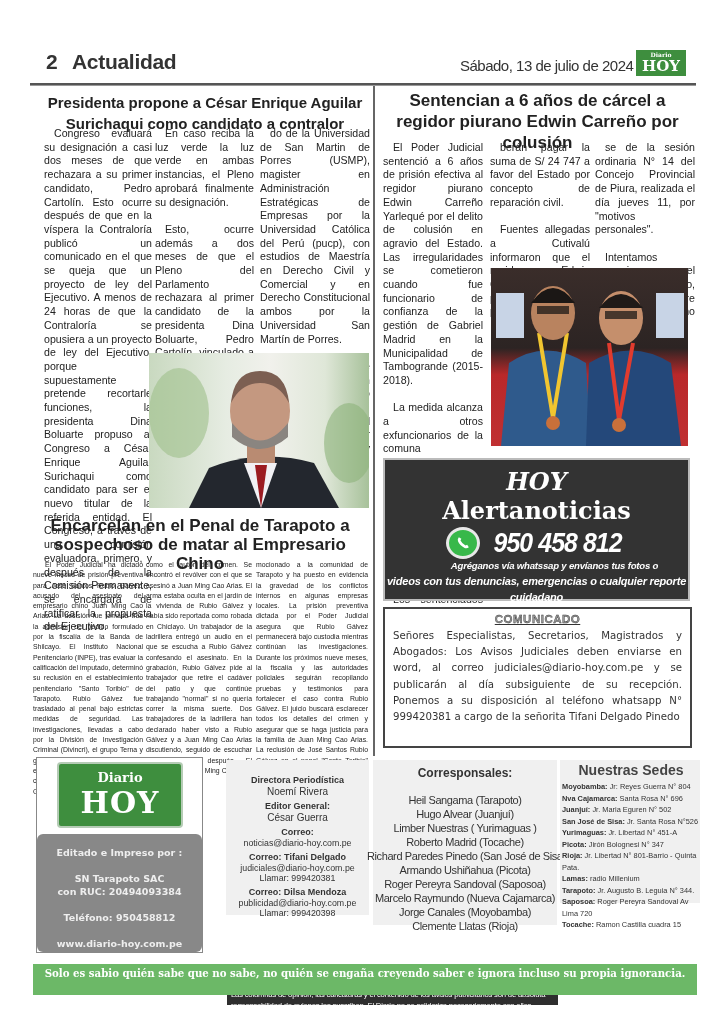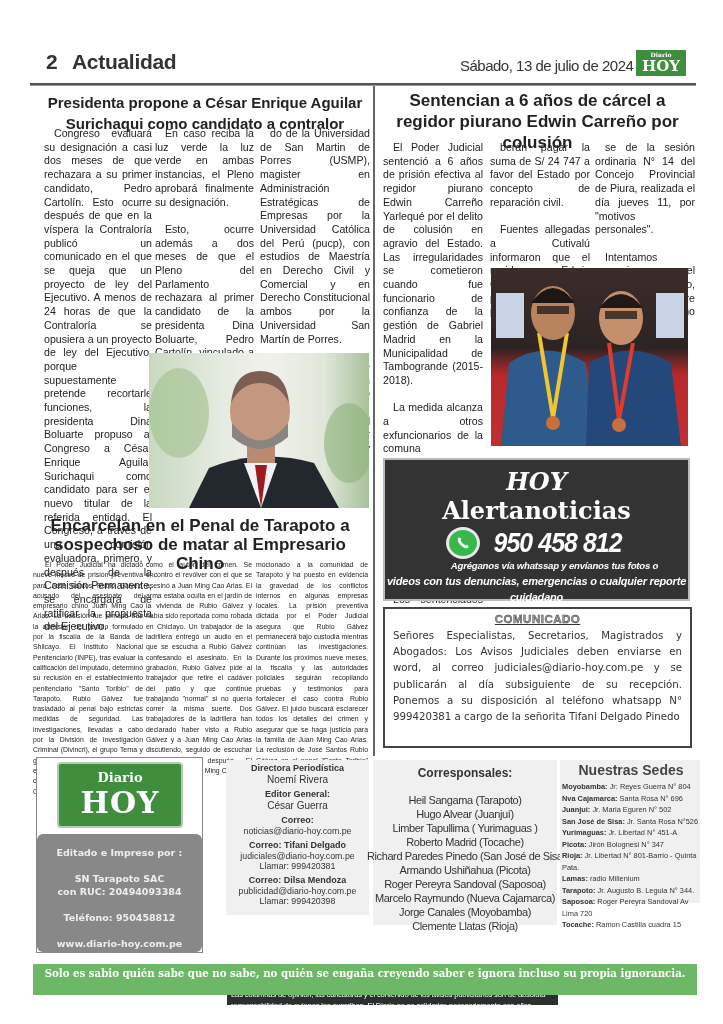--- a/index.html
+++ b/index.html
@@ -50,21 +50,21 @@
   .comm { left: 383px; top: 607px; width: 309px; height: 141px; border: 2px solid #444; background: #fff; padding: 4px 8px; }
   .comm .title { text-align: center; font-size: 11.5px; font-weight: bold; text-decoration: underline; color: #999; letter-spacing: 0.5px; -webkit-text-stroke: 0.4px #333; }
   .comm .body { font-family: "DejaVu Sans", sans-serif; font-size: 10.2px; line-height: 16.2px; text-align: justify; color: #333; margin-top: 3px; }
   .ftr-box { left: 36px; top: 757px; width: 167px; height: 196px; border: 1px solid #888; }
   .ftr-box .top { height: 76px; background: #fff; position: relative; }
   .ftr-box .bot { height: 118px; background: #888; color: #eee; text-align: center; font-family: "DejaVu Sans", sans-serif; font-weight: bold; font-size: 9.5px; line-height: 13px; padding-top: 12px; border-radius: 6px; }
   .lg { position: absolute; left: 20px; top: 4px; width: 126px; height: 66px; background: #3e8e3e; border: 2px solid #b5cbb5; border-radius: 4px; color: #fff; text-align: center; font-family: "DejaVu Serif", serif; font-weight: bold; }
   .lg .d { font-size: 13px; line-height: 16px; padding-top: 6px; display: block; }
   .lg .h { font-size: 30px; line-height: 34px; display: block; letter-spacing: 1px; }
 
-  .staff { left: 226px; top: 760px; width: 143px; height: 155px; background: #f0f0f0; text-align: center; font-size: 9px; line-height: 11px; color: #333; padding-top: 0; }
+  .staff { left: 226px; top: 760px; width: 143px; height: 155px; background: #f0f0f0; text-align: center; font-size: 9px; line-height: 11px; color: #333; padding-top: 12px; }
   .staff .lab { font-weight: bold; margin-top: 3px; }
   .staff .val { font-size: 10px; line-height: 12px; }
   .staff .sm { font-size: 8.8px; line-height: 10.5px; }
 
   .corr { left: 373px; top: 760px; width: 184px; height: 165px; background: #f0f0f0; text-align: center; font-size: 11px; line-height: 14px; color: #333; letter-spacing: -0.4px; padding-top: 6px; }
   .corr .lab { font-size: 12px; font-weight: bold; margin-bottom: 13px; letter-spacing: 0; }
 
   .sedes { left: 560px; top: 760px; width: 140px; height: 143px; background: #f0f0f0; font-size: 7.4px; line-height: 11.5px; color: #333; padding: 3px 0 0 2px; }
   .sedes .title { text-align: center; font-size: 14px; font-weight: bold; line-height: 15px; margin-bottom: 3px; color: #444; }
   .sedes b { font-weight: bold; }
@@ -208,21 +208,21 @@
   <div class="sm">Llamar: 999420381</div>
   <div class="lab">Correo: Dilsa Mendoza</div>
   <div class="sm">publicidad@diario-hoy.com.pe</div>
   <div class="sm">Llamar: 999420398</div>
 </div>
 
 <div class="abs corr">
   <div class="lab">Corresponsales:</div>
   <div>Heil Sangama (Tarapoto)</div>
   <div>Hugo Alvear (Juanjuí)</div>
-  <div>Limber Tapullima ( Yurimaguas )</div>
+  <div>Limber Nuestras ( Yurimaguas )</div>
   <div>Roberto  Madrid (Tocache)</div>
   <div style="white-space:nowrap;margin-left:-6px;margin-right:-6px;">Richard Paredes Pinedo (San José de Sisa)</div>
   <div>Armando Ushiñahua (Picota)</div>
   <div>Roger Pereyra Sandoval (Saposoa)</div>
   <div>Marcelo Raymundo (Nueva Cajamarca)</div>
   <div>Jorge Canales (Moyobamba)</div>
   <div>Clemente Llatas (Rioja)</div>
 </div>
 
 <div class="abs sedes">

